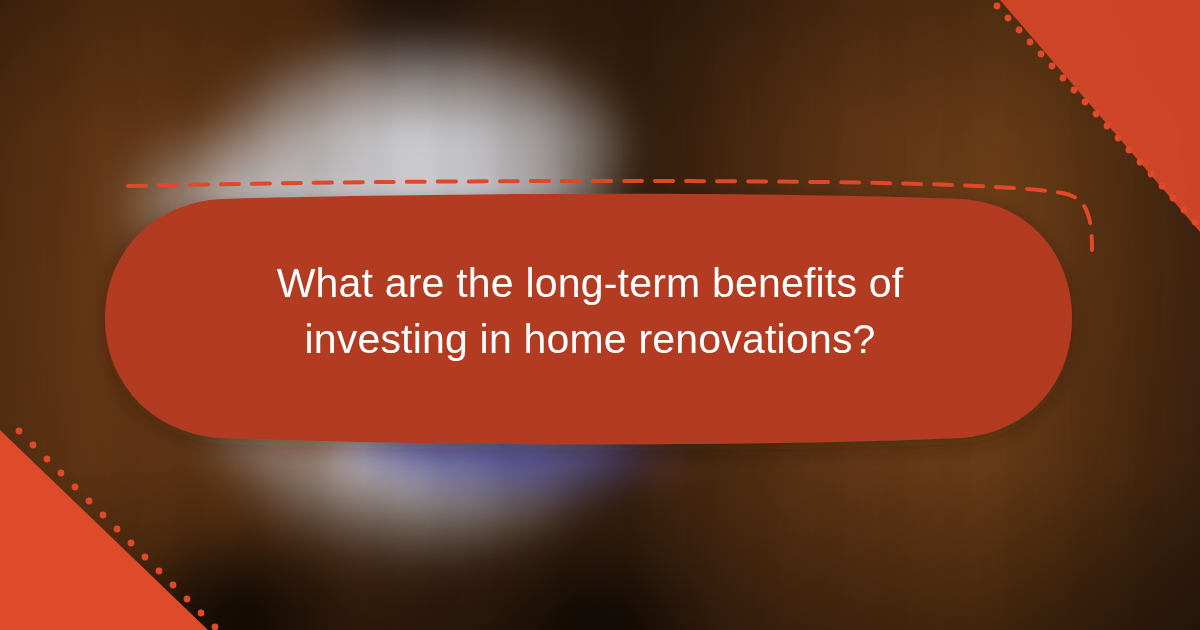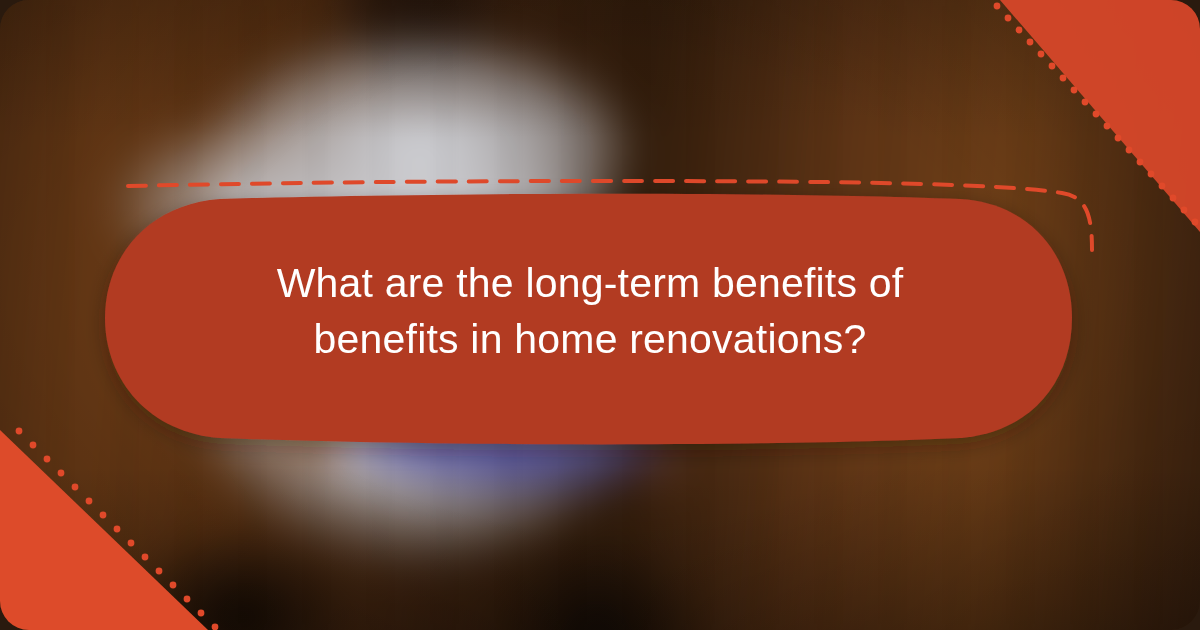--- a/index.html
+++ b/index.html
@@ -8,21 +8,20 @@
     width:1200px; height:630px;
     overflow:hidden;
     background:#2a1a0e;
     font-family:"Liberation Sans", sans-serif;
   }
 
   #stage {
     position:relative;
     width:1200px; height:630px;
     overflow:hidden;
-    border-radius:29px;
   }
 
   
   .bg-photo {
     position:absolute; inset:-40px;
     background:
       
       radial-gradient(ellipse 160px 120px at 300px 640px, rgba(8,5,3,.95) 0%, rgba(8,5,3,0) 72%),
       radial-gradient(ellipse 150px 130px at 640px 660px, rgba(10,6,4,.92) 0%, rgba(10,6,4,0) 72%),
       
@@ -177,17 +176,17 @@
              C 1030,203 1072,255 1072,318
              C 1072,382 1030,433 960,438
              C 760,447 420,446 220,438
              C 150,433 105,381 105,318
              C 105,255 150,204 220,199 Z" fill="#b23a24"></path>
   </svg>
 
   <div class="card-layer">
     <div class="question-text">
       <span class="qline">What are the long-term benefits of</span>
-      <span class="qline">benefits in home renovations?</span>
+      <span class="qline">investing in home renovations?</span>
     </div>
   </div>
 
 </div>
 
 </body></html>

